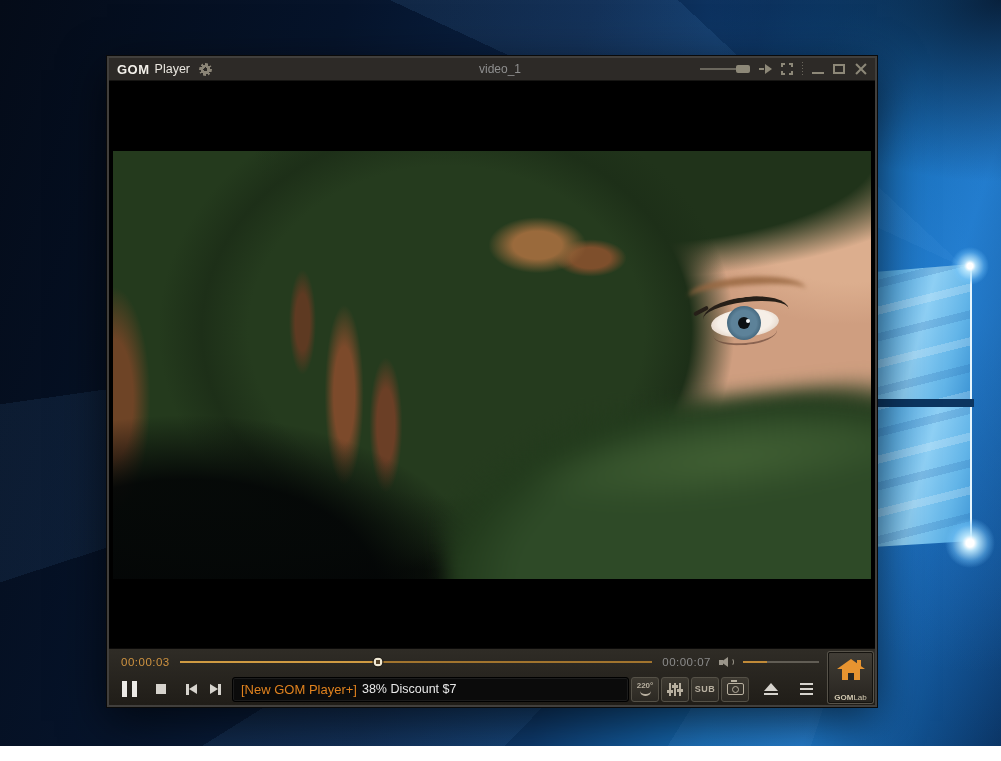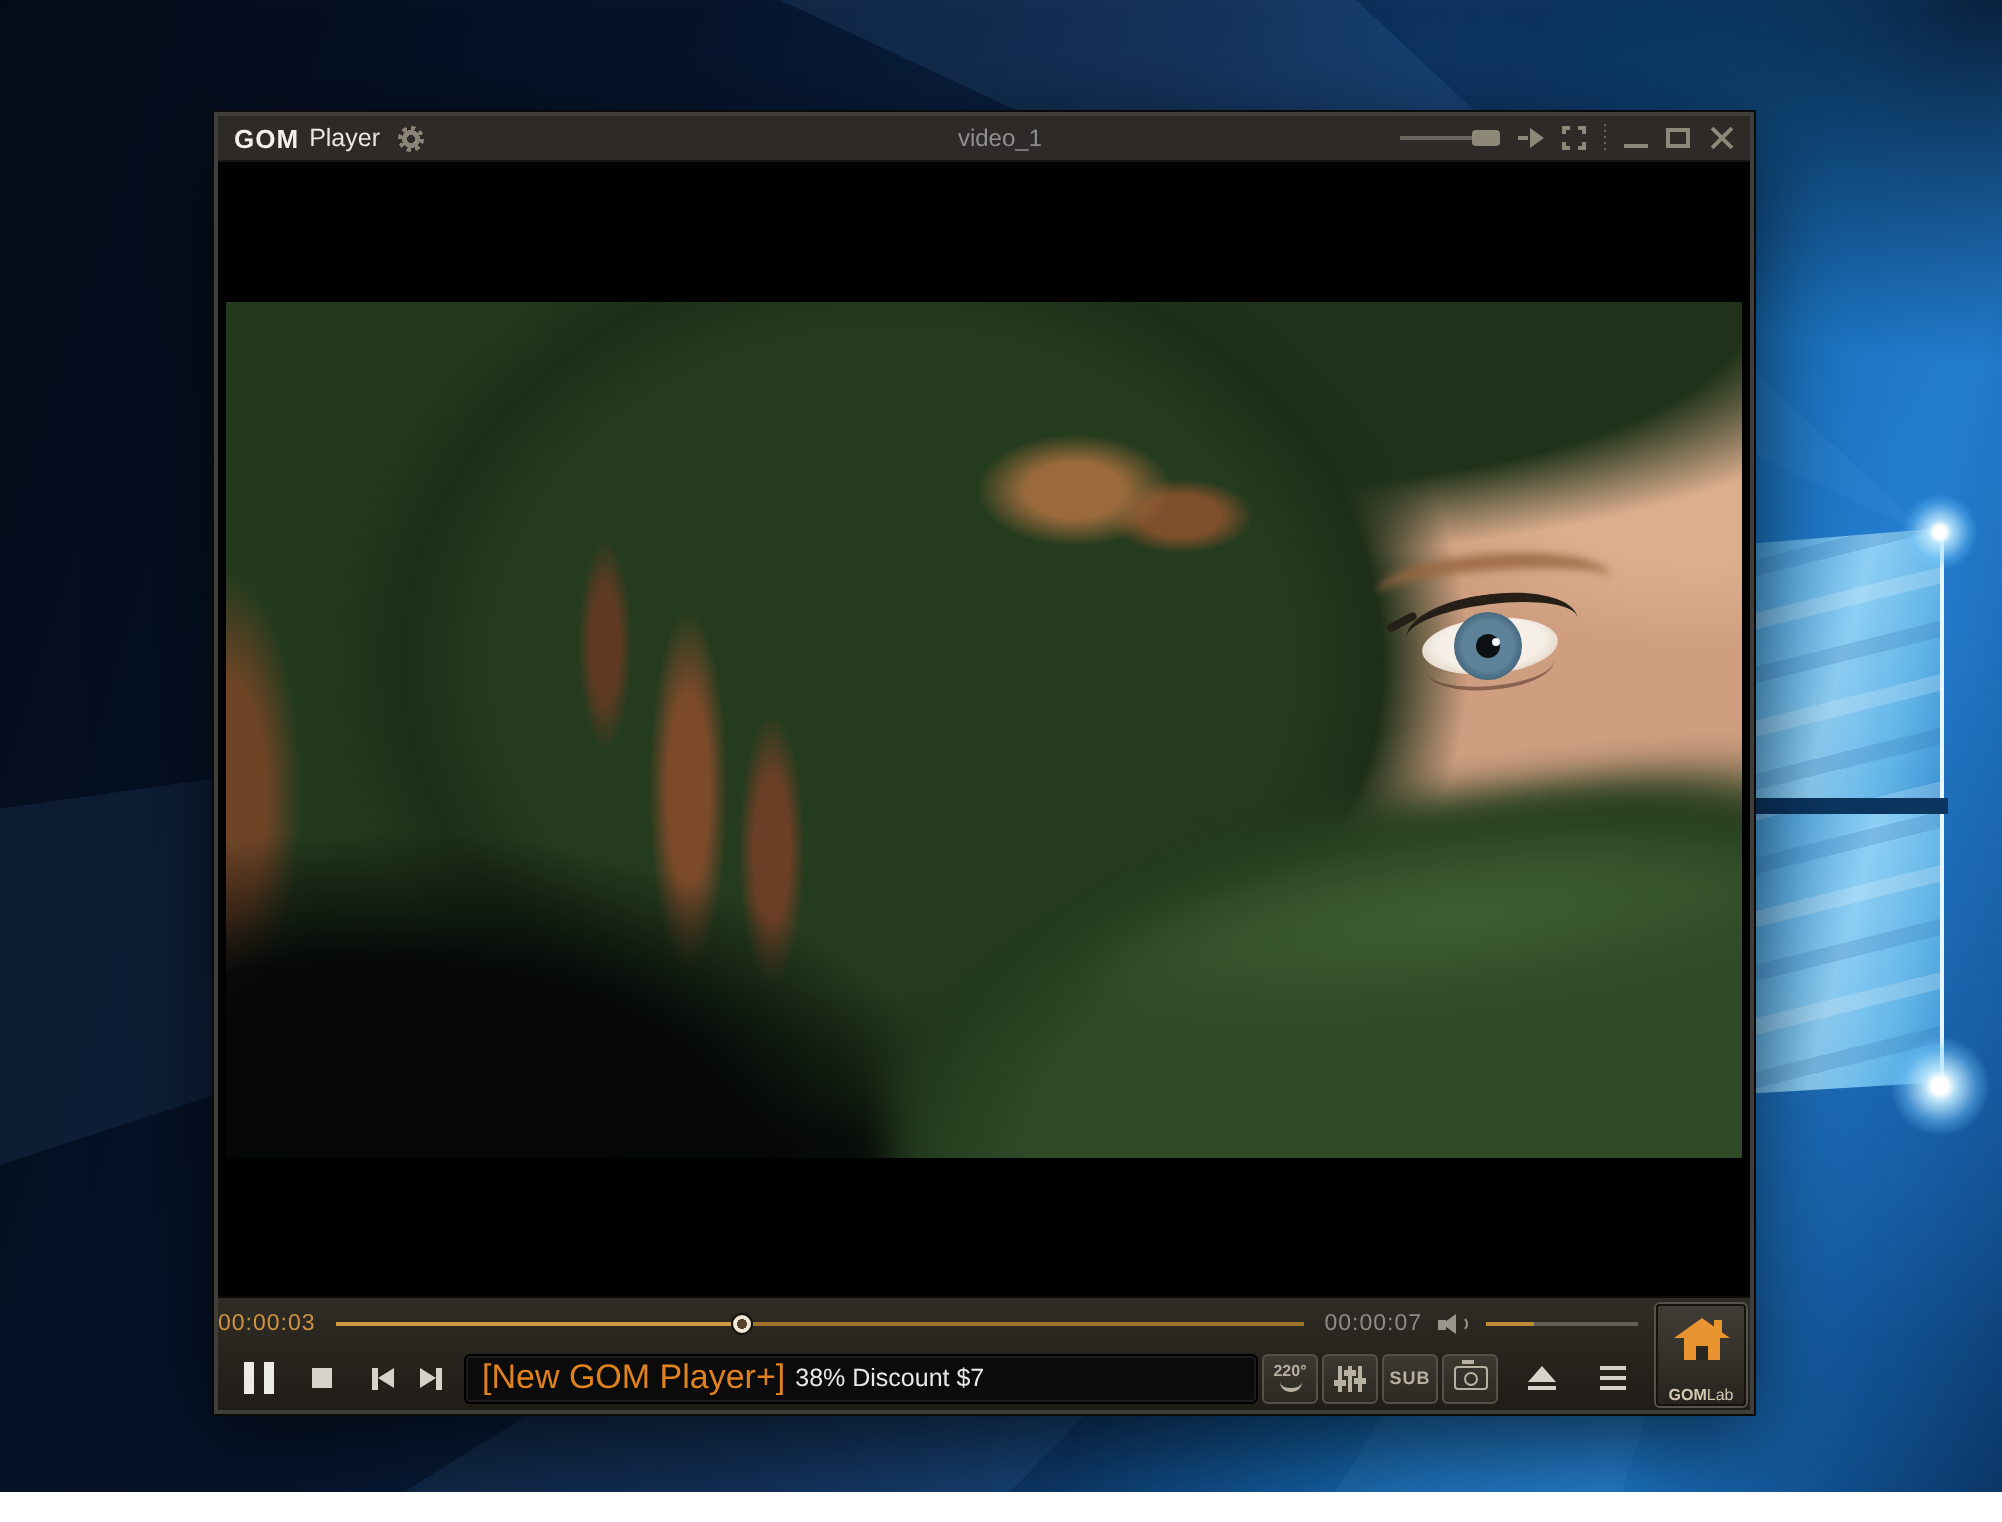--- a/index.html
+++ b/index.html
@@ -110,21 +110,21 @@
   .fore-leaf{ position:absolute; left:330px; top:248px; width:540px; height:280px; transform:rotate(-7deg); filter:blur(9px);
     background:
       radial-gradient(ellipse 300px 60px at 55% 22%, rgba(84,118,64,.5), transparent 70%),
       radial-gradient(ellipse at 55% 60%, #2e4a27 0 55%, #223a1c 70%, transparent 80%); }
 
   
   .controls{ height:57px; position:relative; border-top:1px solid #0c0b0a;
     background:linear-gradient(#2f2c26,#201d18); }
   .seek-row{ position:absolute; left:0; right:56px; top:3px; height:20px; display:flex; align-items:center; }
   .time{ font-size:11.5px; letter-spacing:.5px; }
-  .time-cur{ color:#cf9340; }
+  .time-cur{ color:#cf9340; margin-left:12px; }
   .time-total{ color:#8b8b8b; }
   .seekbar{ flex:1; height:8px; margin:0 10px; position:relative; cursor:pointer; }
   .seek-track{ position:absolute; left:0; right:0; top:3px; height:2px; background:#a1742e; }
   .seek-fill{ position:absolute; left:0; top:3px; height:2px; background:#cf9a42; }
   .playhead{ position:absolute; top:4px; transform:translate(-50%,-50%); width:11px; height:11px; border-radius:50%;
     border:1px solid #15120d; background:radial-gradient(circle,#54422a 0 2.5px,#f0e8d4 2.5px); }
   .speaker{ position:relative; width:16px; height:13px; margin-left:8px; cursor:pointer; }
   .sp-body{ position:absolute; left:0; top:4px; width:4px; height:5px; background:#9a958a; }
   .sp-cone{ position:absolute; left:2px; top:1px; width:0; height:0;
     border-right:7px solid #9a958a; border-top:5.5px solid transparent; border-bottom:5.5px solid transparent; }
@@ -138,21 +138,21 @@
   .pbtn{ display:flex; align-items:center; justify-content:center; cursor:pointer; }
   .pause{ margin-left:13px; gap:5px; }
   .pause span{ width:5px; height:16px; background:#eceae6; }
   .stop{ margin-left:19px; } .stop span{ width:10px; height:10px; background:#d6d3cd; }
   .prev{ margin-left:20px; } .next{ margin-left:13px; }
   .tr-bar{ width:3px; height:11px; background:#d6d3cd; }
   .tri-l{ width:0; height:0; border-right:8px solid #d6d3cd; border-top:5.5px solid transparent; border-bottom:5.5px solid transparent; }
   .tri-r{ width:0; height:0; border-left:8px solid #d6d3cd; border-top:5.5px solid transparent; border-bottom:5.5px solid transparent; }
   .ad-box{ margin-left:11px; width:404px; height:25px; background:#0b0b0b; border:1px solid #000;
     box-shadow:inset 0 0 0 1px #1c1c1c; border-radius:3px; display:flex; align-items:center; padding:0 8px; cursor:pointer; }
-  .ad-hl{ color:#e0821e; font-size:17px; white-space:pre; }
+  .ad-hl{ color:#e0821e; font-size:13px; white-space:pre; }
   .ad-rest{ color:#e8e8e8; font-size:12.5px; margin-left:5px; white-space:pre; }
   .right-cluster{ margin-left:auto; display:flex; align-items:center; }
   .sq-btn{ width:28px; height:25px; margin-left:2px; border:1px solid #555147; border-radius:3px;
     background:linear-gradient(#3d3931,#2c2923); color:#b8b0a0;
     display:flex; flex-direction:column; align-items:center; justify-content:center; cursor:pointer; }
   .t360{ font-size:8px; font-weight:bold; line-height:8px; }
   .swirl{ width:11px; height:5px; border-bottom:2px solid #b8b0a0; border-radius:0 0 8px 8px; margin-top:1px; }
   .mix{ display:flex; gap:3px; height:14px; align-items:center; }
   .mix span{ width:2px; height:13px; background:#b8b0a0; position:relative; }
   .mix span::after{ content:""; position:absolute; left:-2px; width:6px; height:3px; background:#b8b0a0; }

